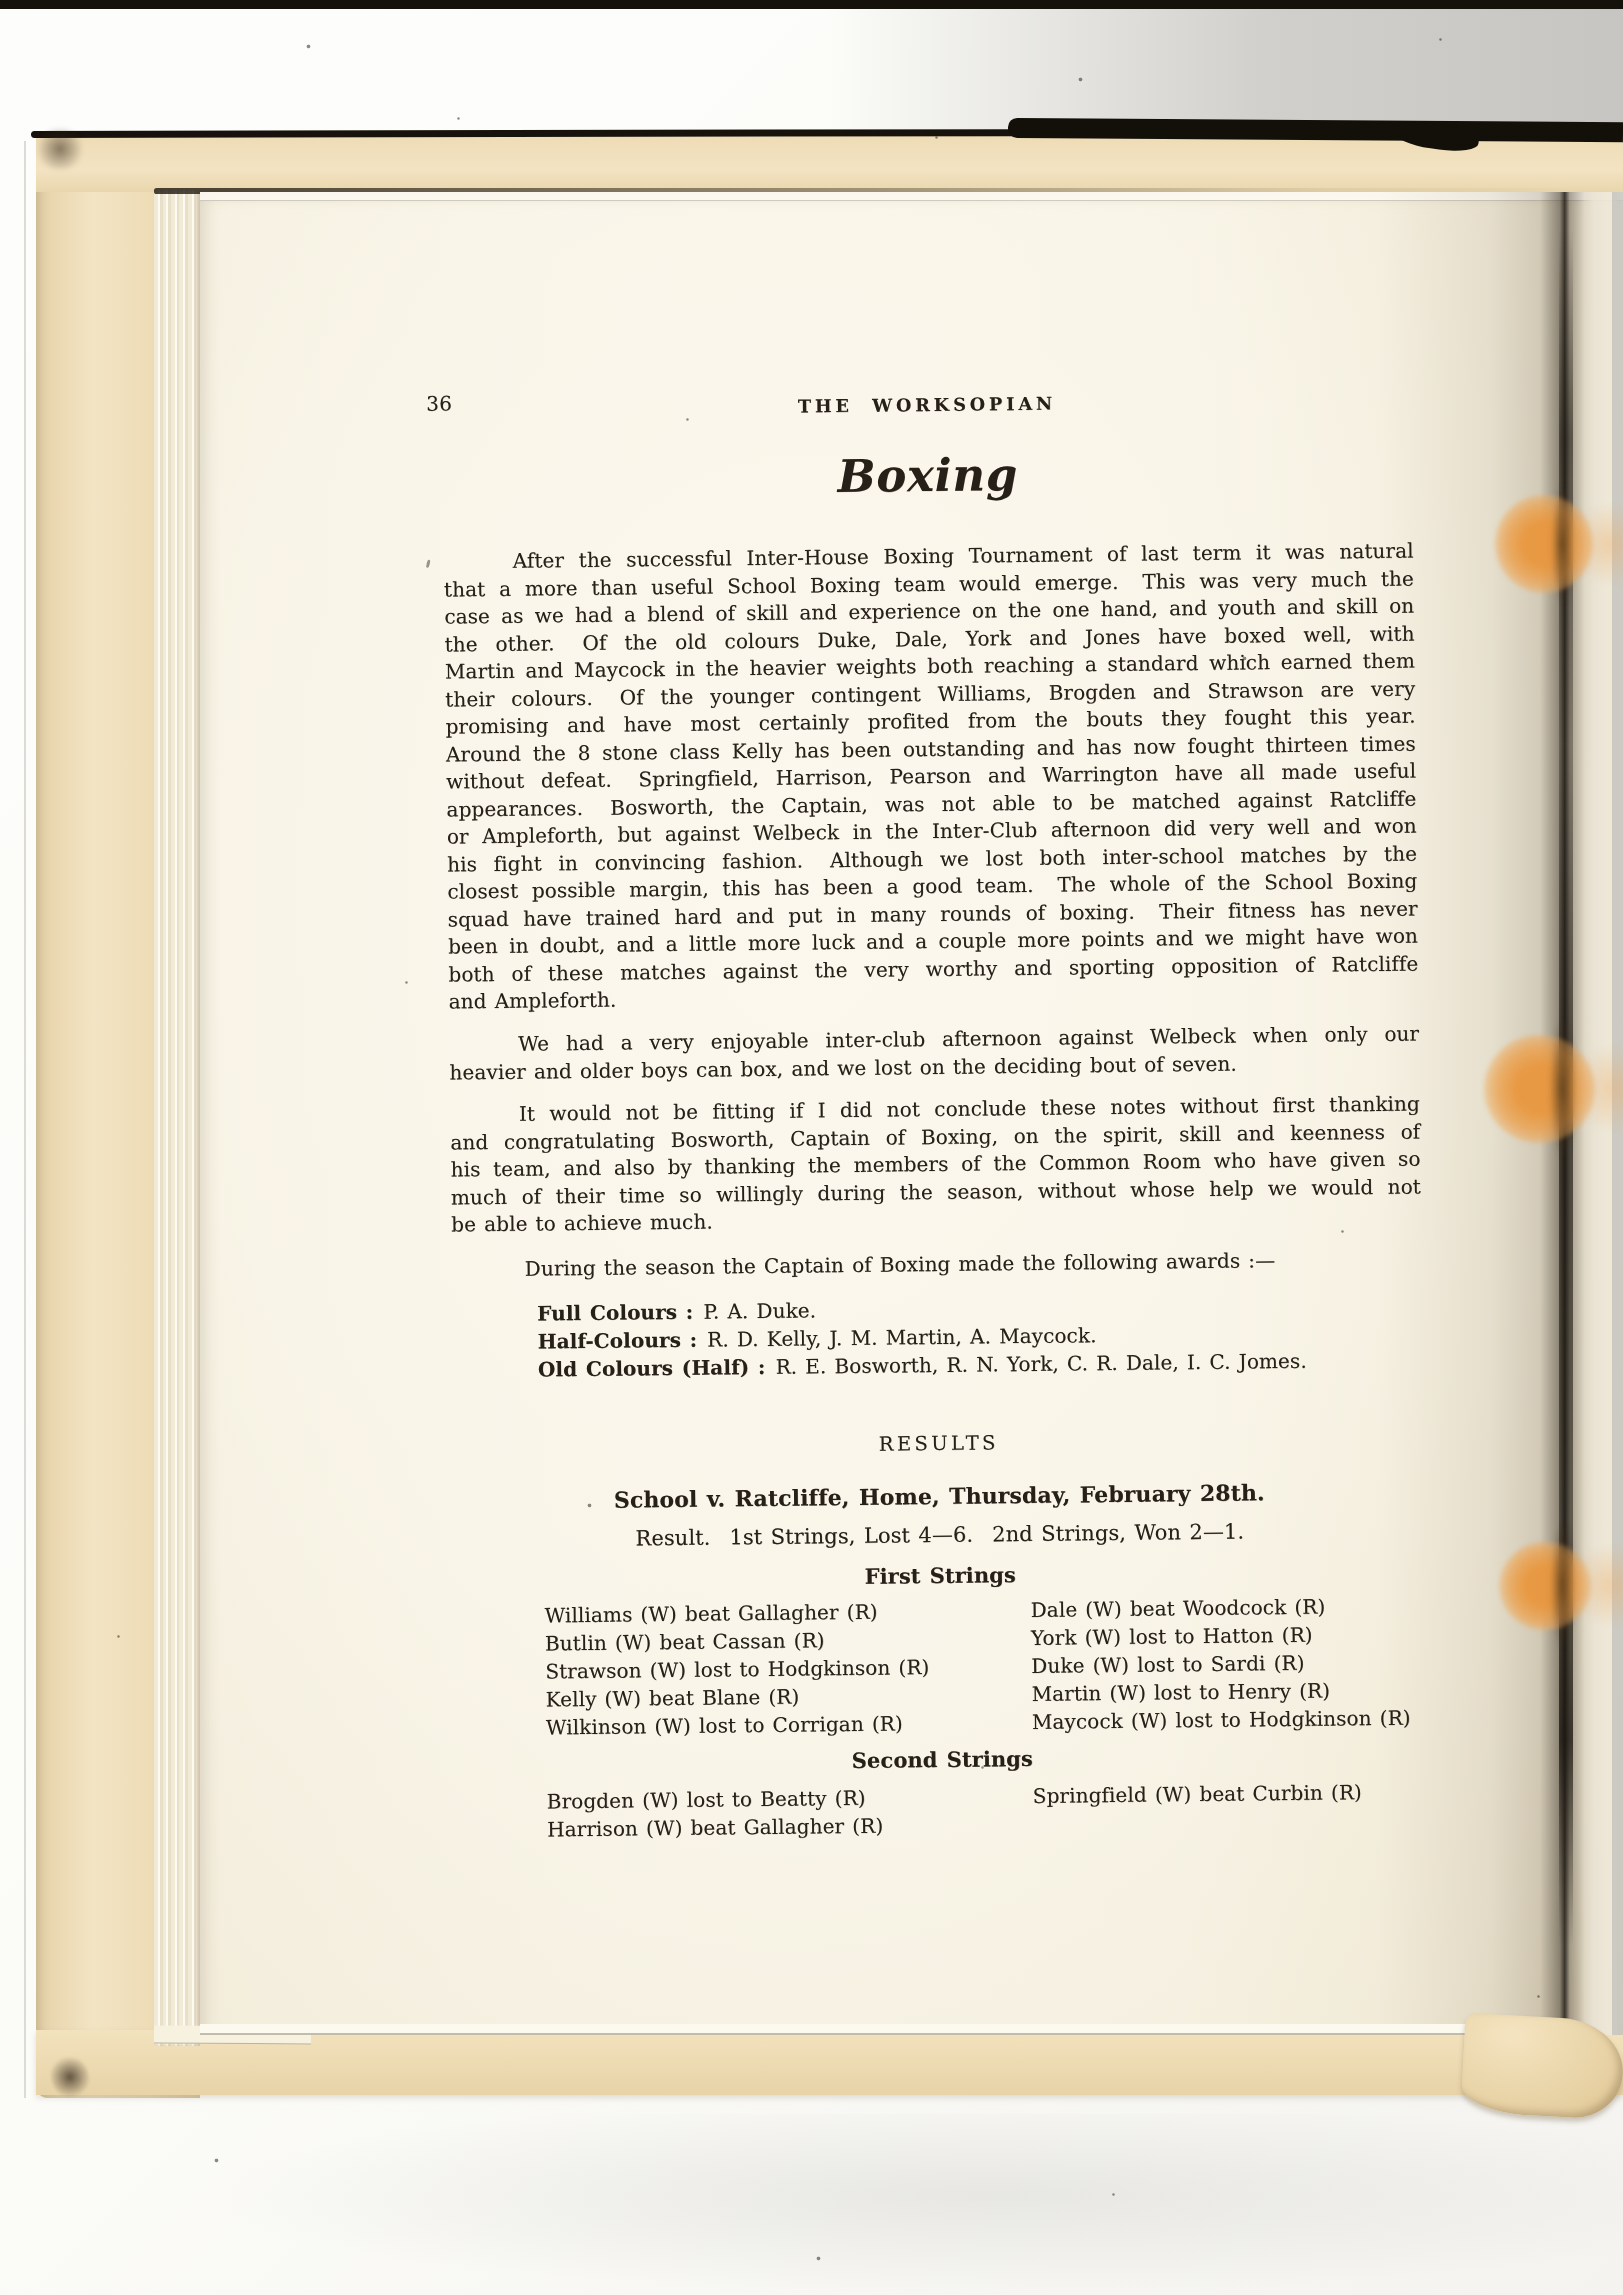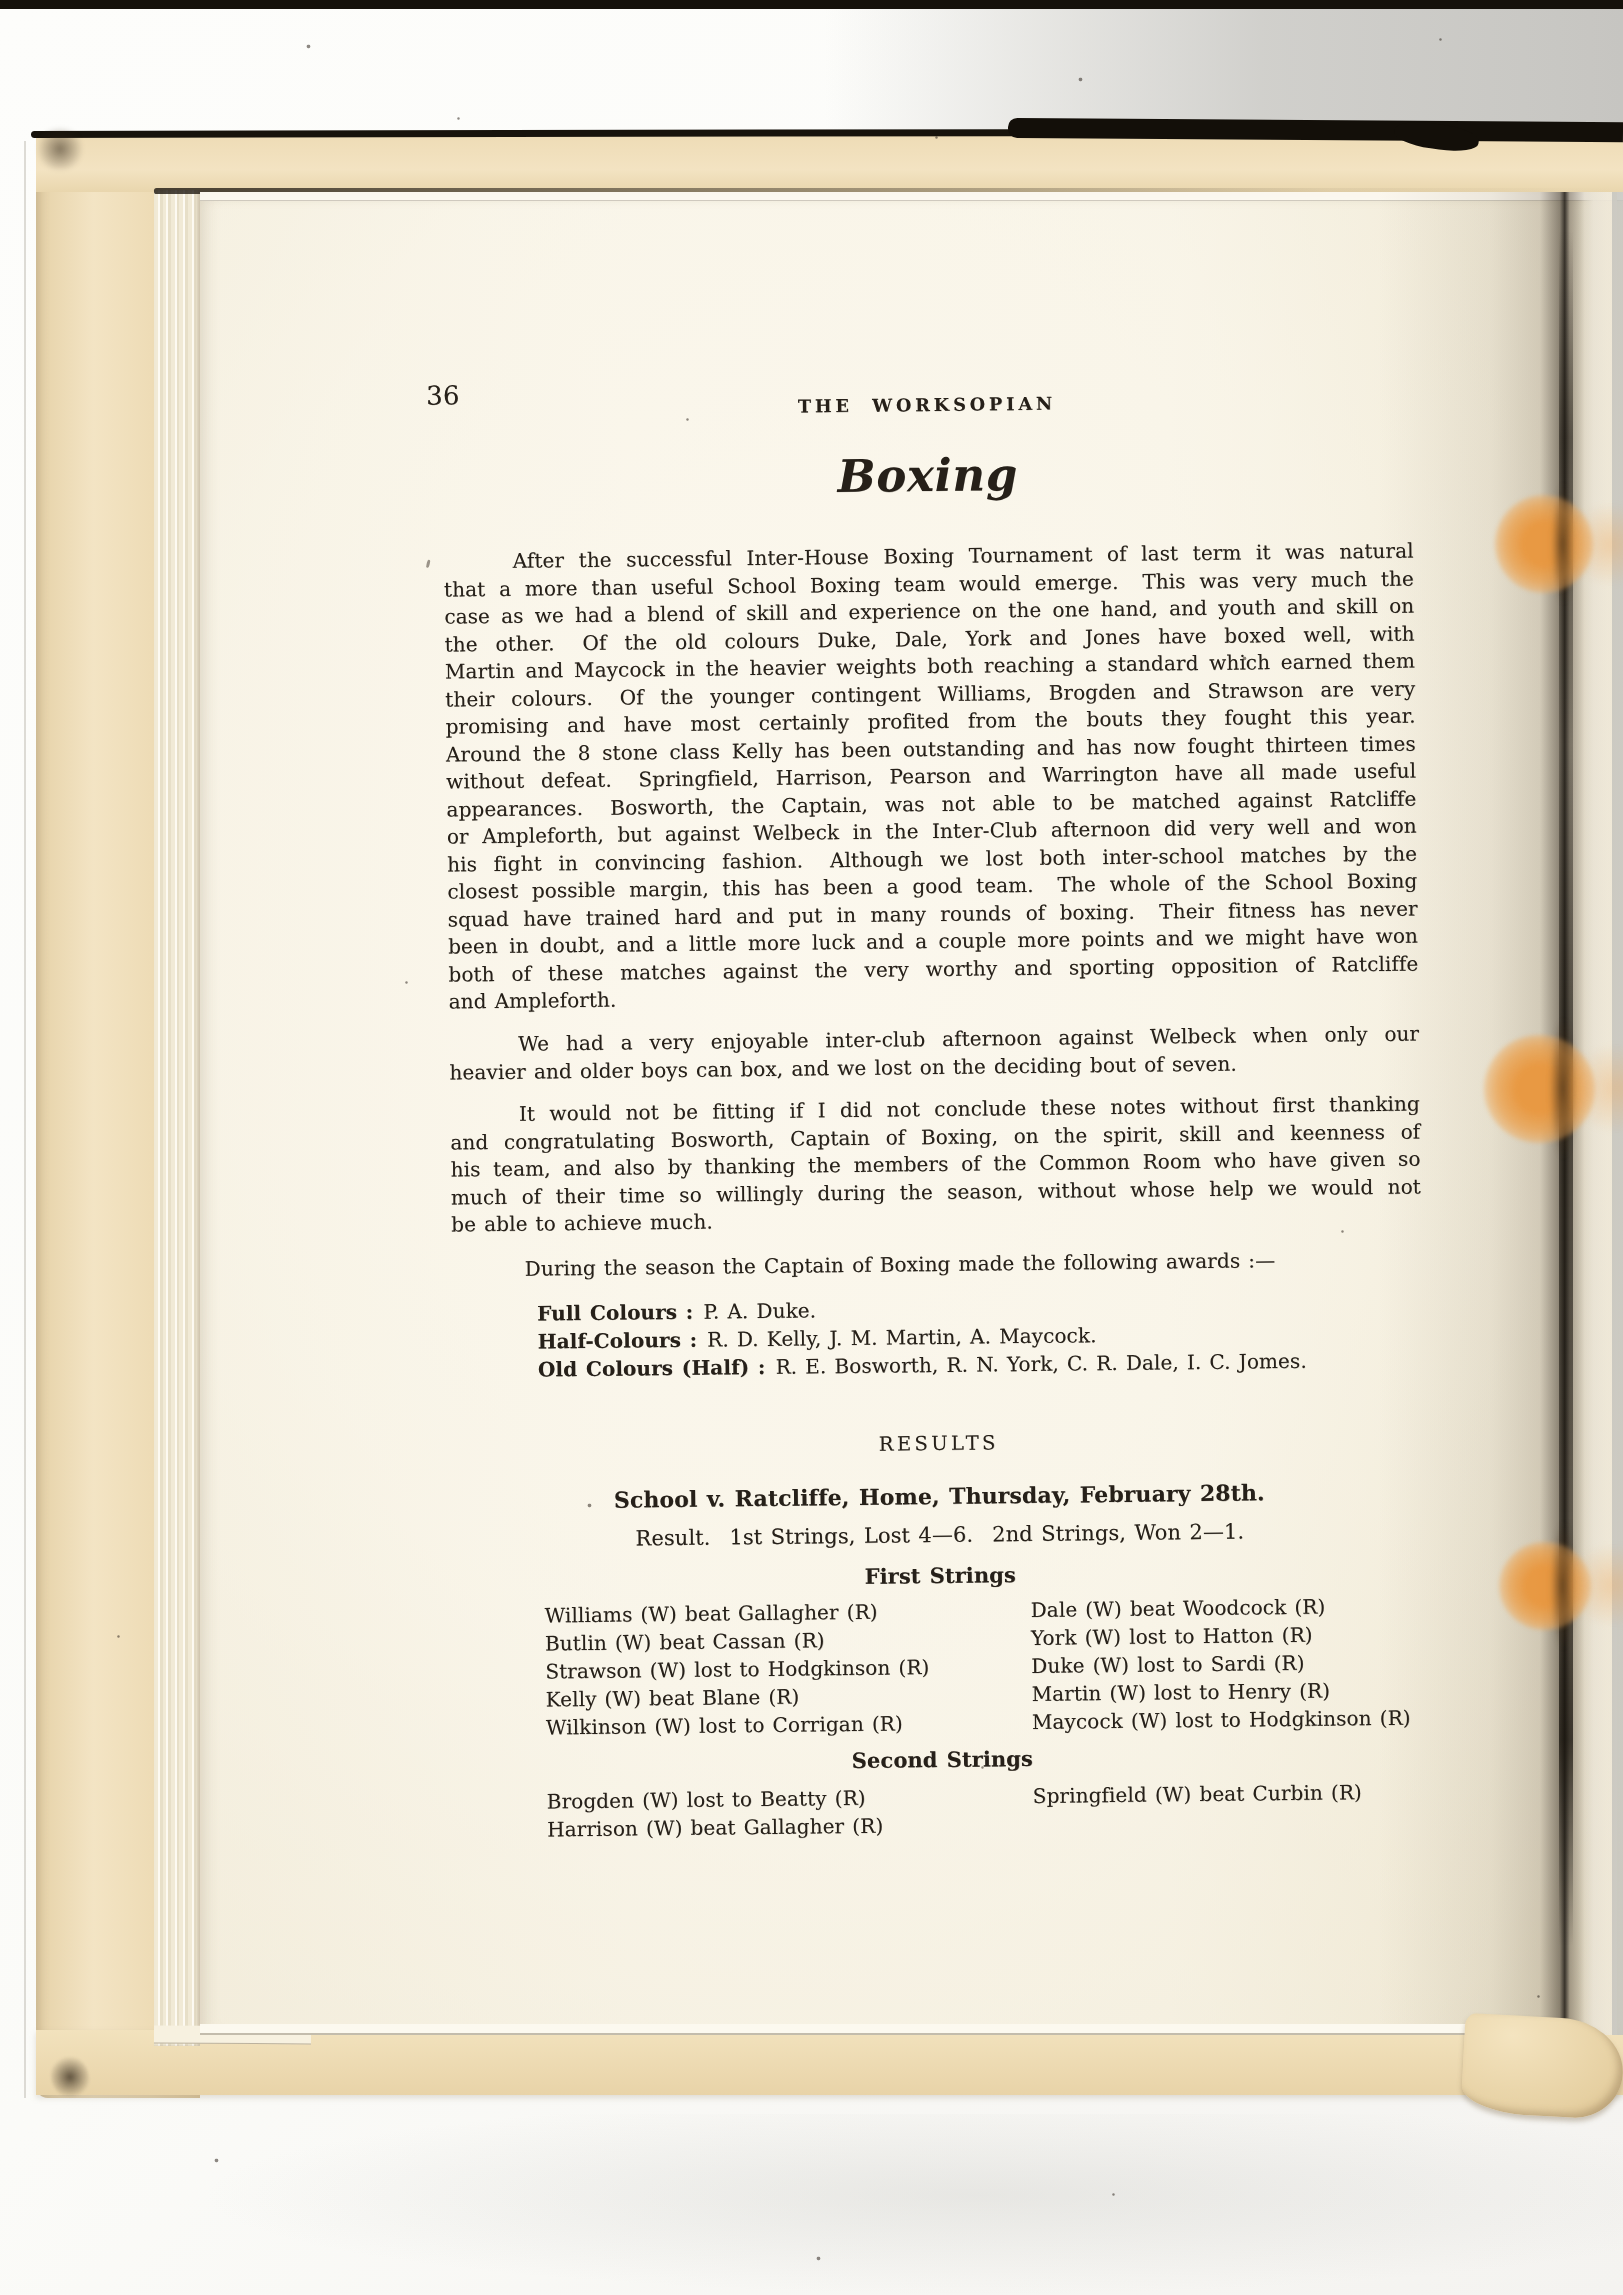--- a/index.html
+++ b/index.html
@@ -71,21 +71,21 @@
   .fox-halo{position:absolute;border-radius:50%;filter:blur(3.9px);
     background:radial-gradient(ellipse,rgba(238,170,95,0.4),rgba(238,170,95,0) 75%);}
   .halo1{left:1368px;top:313px;width:85px;height:79px;}
   .halo2{left:1368px;top:854px;width:98px;height:85px;}
   .halo3{left:1367px;top:1354px;width:92px;height:79px;}
   
   .text-layer{position:absolute;left:450px;top:0;width:970px;height:2295px;
     transform:rotate(-0.65deg);transform-origin:485px 1113px;
     font-size:20px;line-height:27.5px;letter-spacing:0.1px;word-spacing:1.6px;
     text-shadow:0.3px 0.3px 0.5px rgba(38,32,25,0.35);}
-  .page-number{position:absolute;left:-15.7px;top:377px;font-size:26px;}
+  .page-number{position:absolute;left:-15.7px;top:385px;font-size:20px;}
   .running-head{position:absolute;left:0;top:391px;width:100%;text-align:center;
     font-size:17.7px;font-weight:bold;letter-spacing:3.9px;word-spacing:9.2px;}
   .article-title{position:absolute;left:0;top:462px;width:100%;text-align:center;
     font-size:45px;font-weight:bold;font-style:italic;letter-spacing:0.7px;}
   .para{position:absolute;left:0;width:970px;}
   .p1{top:543px;} .p2{top:1026px;} .p3{top:1096px;}
   .tline{height:27.5px;line-height:27.5px;text-align:justify;text-align-last:justify;}
   .tline.lastline{text-align-last:left;}
   .tline.firstline{padding-left:69px;box-sizing:border-box;}
   .during{position:absolute;left:0;top:1251px;width:970px;padding-left:73px;box-sizing:border-box;}

